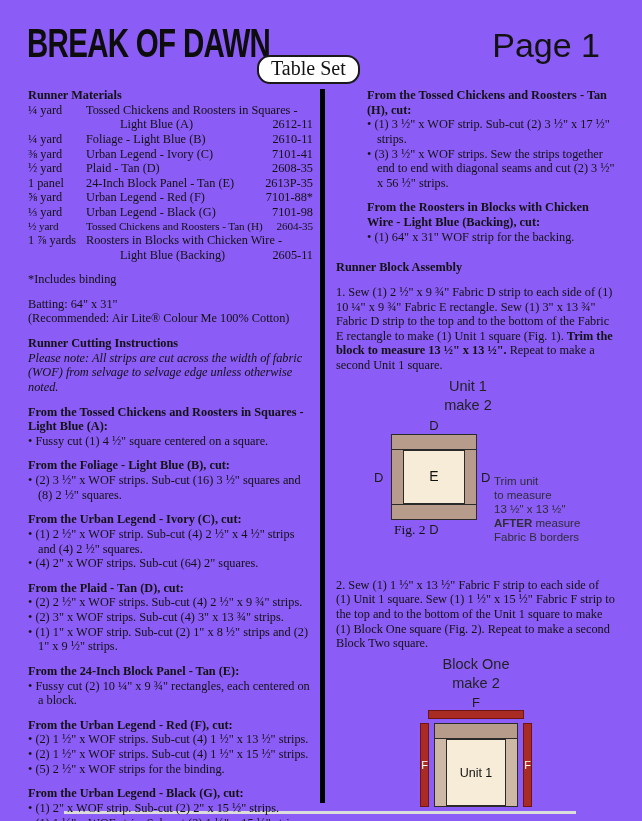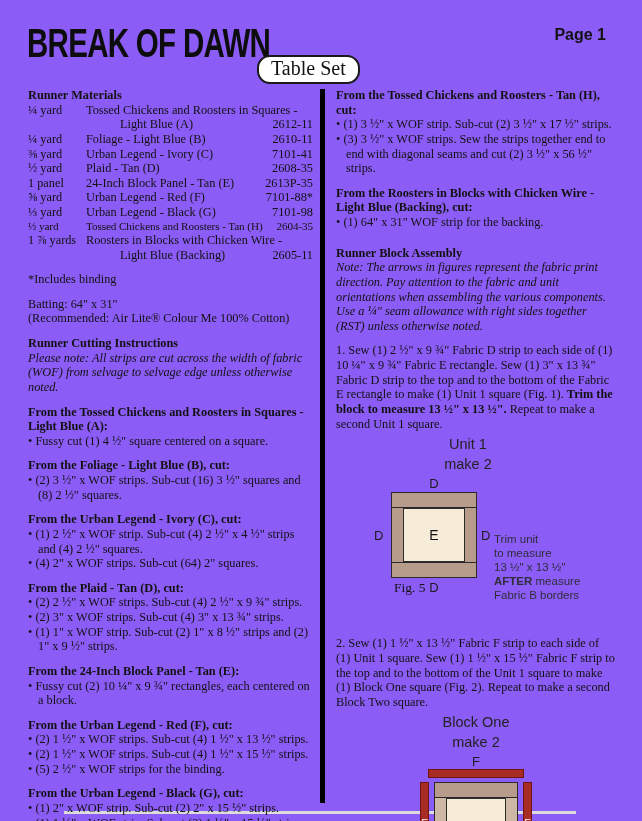--- a/index.html
+++ b/index.html
@@ -4,22 +4,22 @@
 <style>
   html,body{margin:0;padding:0;background:#e8e8e8;}
   .page{position:relative;width:642px;height:821px;background:#8b5cf6;margin:0 auto;
         font-family:"Liberation Serif", serif;color:#121212;overflow:hidden;}
   
   .title{position:absolute;left:27px;top:20px;font-family:"Liberation Sans",sans-serif;
          font-weight:bold;font-size:41px;letter-spacing:-1px;transform:scaleX(0.72);
          transform-origin:left top;white-space:nowrap;color:#0d0d0d;}
   .badge{position:absolute;left:257px;top:55px;font-size:20px;border:2px solid #1a1a1a;
          border-radius:13px;padding:0px 12px 2px 12px;background:#fff;}
-  .pagenum{position:absolute;right:36px;top:26px;font-family:"Liberation Sans",sans-serif;
-         font-weight:bold;font-size:16px;}
+  .pagenum{position:absolute;right:42px;top:26px;font-family:"Liberation Sans",sans-serif;
+         font-weight:normal;font-size:34px;}
   
   .divider{position:absolute;left:320px;top:89px;width:5px;height:714px;background:#000;}
   .col{position:absolute;top:88px;font-size:12.3px;line-height:1.19;}
   .col-left{left:28px;width:285px;}
   .col-right{left:336px;width:280px;}
   .bottombar{position:absolute;left:64px;top:811px;width:512px;height:3px;background:#dcdcdc;}
 
   b,.b{font-weight:bold;}
   .sec{margin-top:10px;}
   .sec-head{font-weight:bold;}
@@ -189,35 +189,34 @@
         </div>
         <div class="sec">
           <div class="sec-head">From the Urban Legend - Black (G), cut:</div>
           <div class="bullet">• (1) 2" x WOF strip. Sub-cut (2) 2" x 15 ½" strips.</div>
           <div class="bullet">• (1) 1 ½" x WOF strip. Sub-cut (2) 1 ½" x 15 ½" strips.</div>
         </div>
       </div>
   </div>
 
   <div class="col col-right">
-    <div id="right-sections" style="margin-top:-10px;">
+    <div id="right-sections" style="margin-top:-10px;margin-left:31px;">
         <div class="sec">
           <div class="sec-head">From the Tossed Chickens and Roosters - Tan (H), cut:</div>
           <div class="bullet">• (1) 3 ½" x WOF strip. Sub-cut (2) 3 ½" x 17 ½" strips.</div>
           <div class="bullet">• (3) 3 ½" x WOF strips. Sew the strips together end to end with diagonal seams and cut (2) 3 ½" x 56 ½" strips.</div>
         </div>
         <div class="sec">
           <div class="sec-head">From the Roosters in Blocks with Chicken Wire - Light Blue (Backing), cut:</div>
           <div class="bullet">• (1) 64" x 31" WOF strip for the backing.</div>
         </div>
       </div>
 
     <div class="sec" style="margin-top:16px;">
       <div class="b">Runner Block Assembly</div>
-      <div class="note">Note: The arrows in figures represent the fabric print direction. Pay attention to the fabric and unit orientations when assembling the various components. Use a ¼" seam allowance with right sides together (RST) unless otherwise noted.</div>
     </div>
 
     <div class="step">
       <span>1.  Sew (1) 2 ½" x 9 ¾" Fabric D strip to each side of (1) 10 ¼" x 9 ¾" Fabric E rectangle. Sew (1) 3" x 13 ¾" Fabric D strip to the top and to the bottom of the Fabric E rectangle to make (1) Unit 1 square (Fig. 1). </span><span class="b">Trim the block to measure 13 ½" x 13 ½".</span><span> Repeat to make a second Unit 1 square.</span>
     </div>
 
     <div class="fig">
       <div class="figtitle" style="width:200px;margin-left:32px;">
         <div>Unit 1</div>
         <div>make 2</div>
@@ -235,21 +234,21 @@
           </div>
           <div class="qb-band" id="f1-bot" style="background: rgb(183, 156, 139); border-top: 1px solid rgb(42, 42, 42);"></div>
         </div>
         <div class="trimnote">
           <div>Trim unit</div>
           <div>to measure</div>
           <div>13 ½" x 13 ½"</div>
           <div><span class="b">AFTER</span><span> measure</span></div>
           <div>Fabric B borders</div>
         </div>
-        <div class="figlabel" style="position:absolute;left:58px;top:104px;">Fig. 5</div>
+        <div class="figlabel" style="position:absolute;left:58px;top:104px;">Fig. 2</div>
         <div class="dlabel" style="position:absolute;left:55px;top:104px;width:86px;">D</div>
       </div>
     </div>
 
     <div class="step">2.  Sew (1) 1 ½" x 13 ½" Fabric F strip to each side of (1) Unit 1 square. Sew (1) 1 ½" x 15 ½" Fabric F strip to the top and to the bottom of the Unit 1 square to make (1) Block One square (Fig. 2). Repeat to make a second Block Two square.</div>
 
     <div class="fig">
       <div class="figtitle" style="width:160px;margin:0 auto;">
         <div>Block One</div>
         <div>make 2</div>

